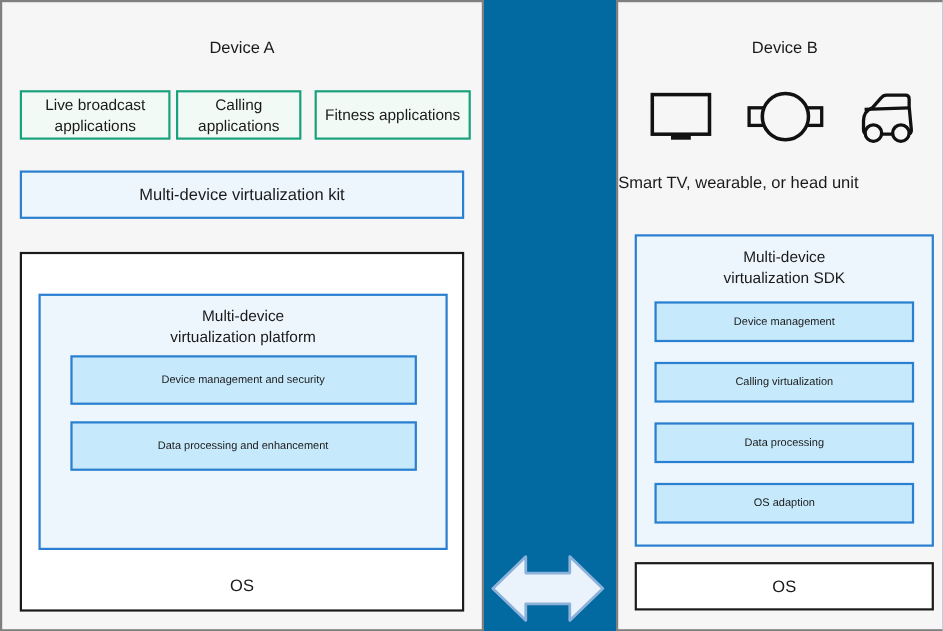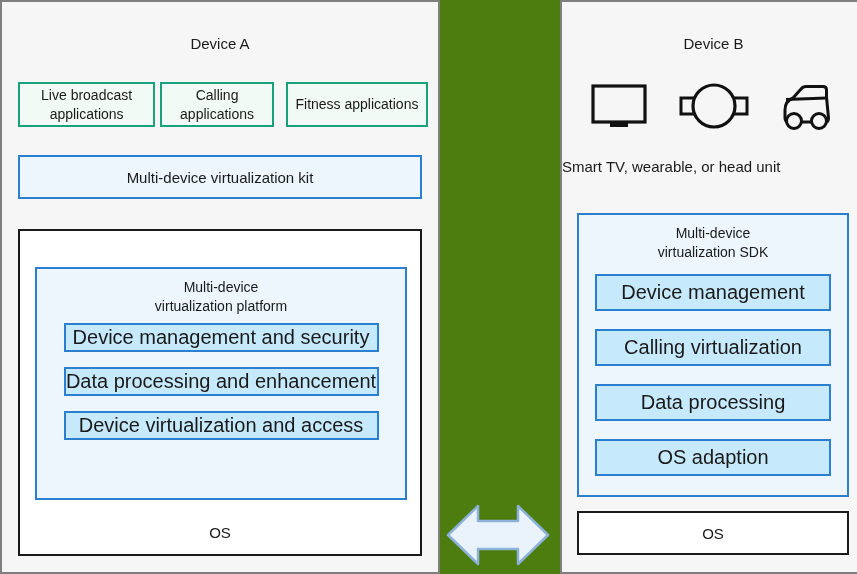--- a/index.html
+++ b/index.html
@@ -17,21 +17,21 @@
   *{box-sizing:border-box;margin:0;padding:0;}
   html,body{background:#ffffff;}
   body{
     font-family:"Liberation Sans", sans-serif;
     color:#1a1a1a;
     -webkit-font-smoothing:antialiased;
   }
   .stage{
     position:relative;
     width:857px;height:574px;
-    background:#4d7c0f;
+    background:#0369a1;
     overflow:hidden;
   }
   .panel{
     position:absolute;top:0;height:574px;
     background:var(--panel-bg);
     border:2px solid var(--panel-border);
   }
   .panel-a{left:0;width:440px;}
   .panel-b{left:560px;width:307px;}
   .panel-title{
@@ -73,24 +73,24 @@
     padding-top:9px;
   }
   .box-title{
     text-align:center;font-size:14px;line-height:1.35;
   }
   .platform-box .modules{margin-top:7px;}
   .module{
     background:var(--module-fill);
     border:2px solid var(--accent-blue);
     display:flex;align-items:center;justify-content:center;
-    text-align:right;font-size:20px;
+    text-align:right;font-size:10px;
     margin-left:auto;margin-right:auto;
   }
-  .platform-box .module{width:315px;height:29px;margin-bottom:15px;}
+  .platform-box .module{width:315px;height:45px;margin-bottom:15px;}
   .os-label{
     position:absolute;bottom:13px;left:0;right:0;
     text-align:center;font-size:15px;
   }
   
   .connector{
     position:absolute;left:445px;top:503px;
   }
   
   .icons-row{
@@ -137,21 +137,20 @@
 
     <div class="os-stack">
       <div class="platform-box">
         <div class="box-title">
           <div>Multi-device</div>
           <div>virtualization platform</div>
         </div>
         <div class="modules">
           <div class="module">Device management and security</div>
           <div class="module">Data processing and enhancement</div>
-          <div class="module">Device virtualization and access</div>
         </div>
       </div>
       <div class="os-label">OS</div>
     </div>
   </section>
 
   <svg class="connector" width="106" height="64" viewBox="0 0 106 64">
     <polygon points="3,32 33,3 33,18 73,18 73,3 103,32 73,61 73,46 33,46 33,61" fill="var(--arrow-fill)" stroke="var(--arrow-stroke)" stroke-width="2.5" stroke-linejoin="round"></polygon>
   </svg>
 

